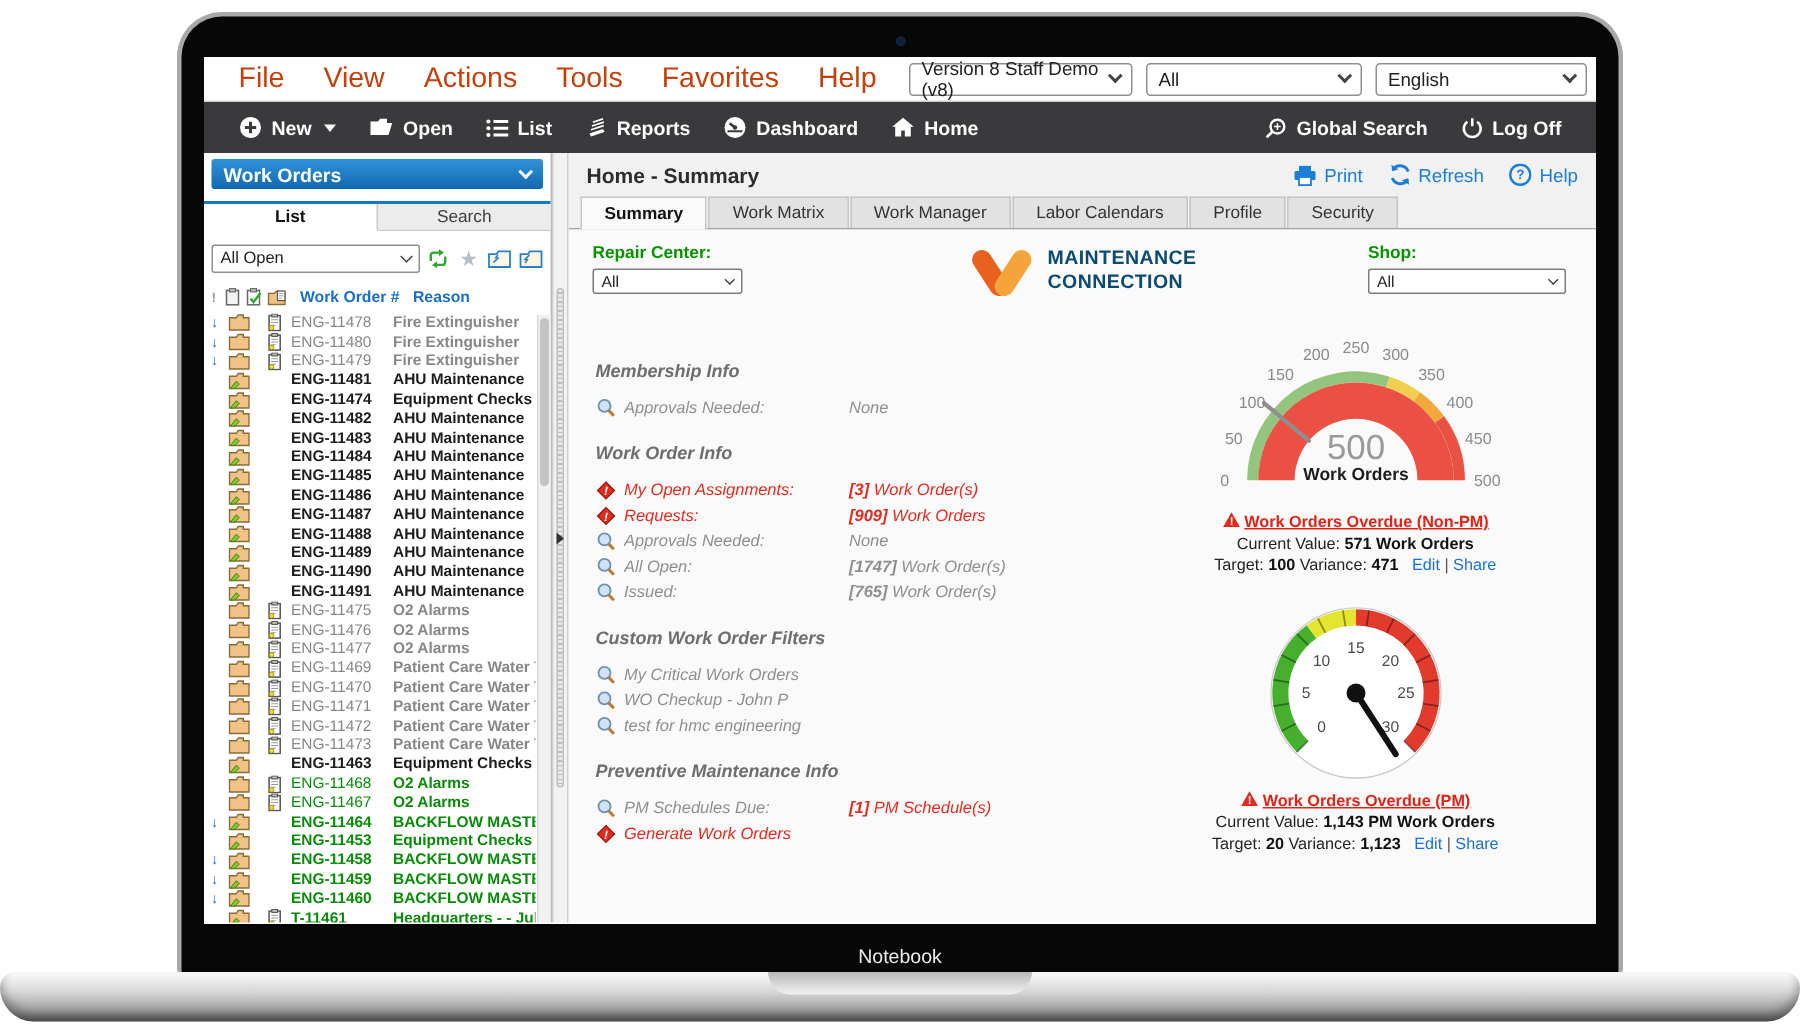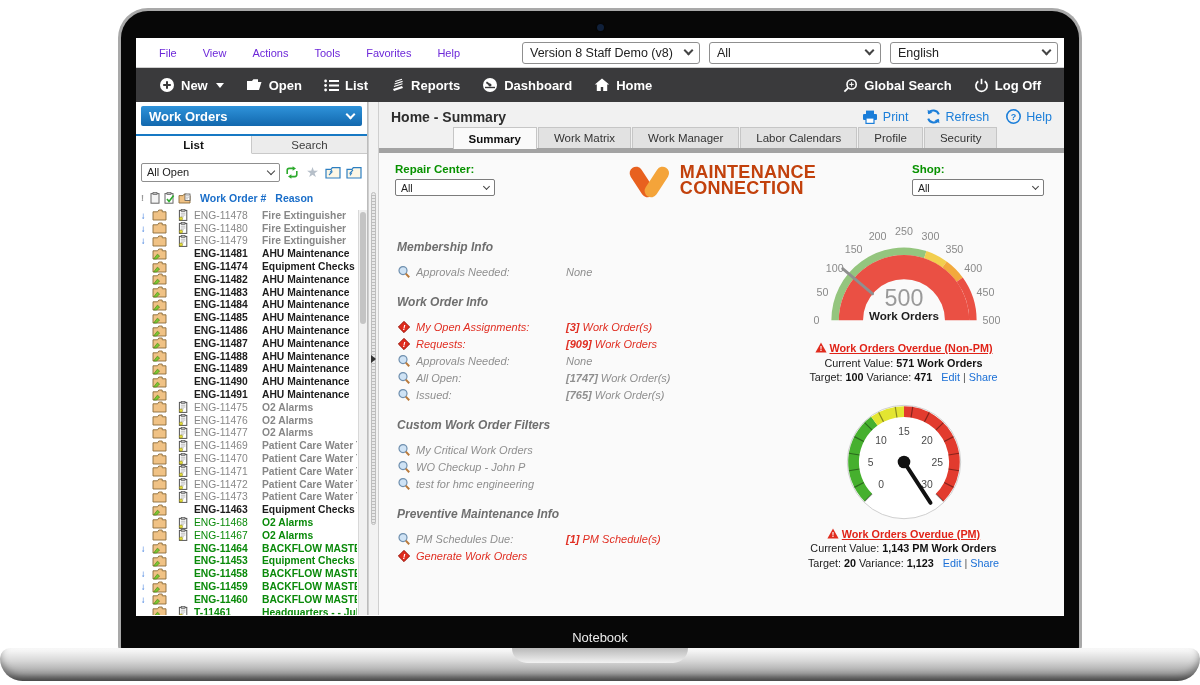--- a/index.html
+++ b/index.html
@@ -18,21 +18,21 @@
           background:linear-gradient(#fdfdfd, #d6d6d6 40%, #a3a3a3 78%, #6c6c6c);
           border-radius:12px 12px 26px 26px; box-shadow:inset 0 -5px 7px rgba(0,0,0,.35); }
   .notch { position:absolute; left:512px; top:0; width:176px; height:15px;
            background:linear-gradient(#b9b9b9, #f2f2f2); border-radius:0 0 16px 16px; }
 
   
   .screen { position:absolute; left:15px; top:27px; width:928px; height:578px; background:#fff; overflow:hidden; }
 
   
   .menubar { height:30px; background:#fff; border-bottom:1px solid #cfcfcf; display:flex; align-items:center; padding:0 6px 0 10px; }
-  .menu-item { font-size:11px; color:#6d28d9; padding:0 13px; cursor:default; }
+  .menu-item { font-size:19px; color:#c2410c; padding:0 13px; cursor:default; }
   .mb-spacer { flex:1; }
   .fake-select { display:flex; align-items:center; justify-content:space-between; height:22px;
                  border:1px solid #8f8f8f; border-radius:3px; background:#fff; font-size:12.5px; color:#222;
                  padding:0 7px; margin-left:9px; }
   .fs-version { width:178px; } .fs-scope { width:172px; } .fs-lang { width:168px; }
   .chev { width:7px; height:7px; border-right:2px solid #444; border-bottom:2px solid #444;
           transform:rotate(45deg); margin-top:-4px; flex:0 0 auto; margin-left:6px; }
 
   
   .toolbar { height:34px; background:#3a3a3c; display:flex; align-items:center; padding:0 12px; }
@@ -85,36 +85,36 @@
           background:repeating-linear-gradient(#e9e9e9 0 2px, #bdbdbd 2px 3px); }
   .splitter-arrow { position:absolute; top:50%; left:2px; margin-top:-4px; width:0; height:0;
                     border-top:4px solid transparent; border-bottom:4px solid transparent; border-left:5px solid #333; }
 
   
   .main { flex:1; background:#f1f1f1; display:flex; flex-direction:column; overflow:hidden; }
   .main-header { height:29px; display:flex; align-items:center; padding:0 12px; }
   .page-title { font-size:14px; font-weight:bold; color:#2d2d2d; }
   .mh-spacer { flex:1; }
   .action { display:flex; align-items:center; gap:5px; color:#1b7ed9; font-size:12.5px; margin-left:17px; cursor:default; }
-  .main-tabstrip { height:22px; display:flex; align-items:flex-end; padding-left:8px; border-bottom:5px solid #a3a3a3;justify-content:center; }
+  .main-tabstrip { height:22px; display:flex; align-items:flex-end; padding-left:8px; border-bottom:1px solid #a3a3a3; }
   .mtab { height:21px; display:flex; align-items:center; padding:0 15px; font-size:11.5px; color:#333;
           background:#e2e2e2; border:1px solid #c6c6c6; border-bottom:none; margin-right:1px; }
   .mtab.active { background:#fafafa; font-weight:bold; color:#111; margin-bottom:-1px; height:22px; z-index:2; }
   .main-content { flex:1; background:#fafafa; padding:10px 14px 0; position:relative; }
 
   .top-row { position:relative; height:62px; }
   .rc-block { position:absolute; left:2px; top:0; }
   .field-label { color:#089200; font-weight:bold; font-size:11.5px; margin-bottom:4px; }
   .mini-select { height:17px; border:1px solid #7c7c7c; border-radius:2px; background:#fff; font-size:10.5px; color:#222;
                  display:flex; align-items:center; justify-content:space-between; padding:0 5px; }
   .mini-select .chev { border-width:1.5px; width:5px; height:5px; margin-top:-2px; }
   .rc-select { width:100px; }
   .shop-block { position:absolute; right:6px; top:0; width:132px; }
   .logo { position:absolute; left:50%; top:-6px; transform:translateX(-50%); display:flex; align-items:center; gap:9px; }
-  .logo-text { color:#c2410c; font-weight:bold; font-size:18px; line-height:16px; letter-spacing:.3px; }
+  .logo-text { color:#0c4a6e; font-weight:bold; font-size:13px; line-height:16px; letter-spacing:.3px; }
 
   .columns { display:flex; }
   .info-col { width:352px; margin-left:4px; }
   .sec-title { font-size:12px; font-weight:bold; font-style:italic; color:#6e6e6e; margin:15px 0 9px; }
   .info-item { display:flex; align-items:center; height:17px; font-size:11px; font-style:italic; color:#8f8f8f; }
   .iico { width:19px; display:flex; align-items:center; }
   .ilabel { flex:0 0 150px; overflow:hidden; white-space:nowrap; }
   .ival b { font-weight:bold; }
   .info-item.red { color:#e02e22; }
   .info-item.redval .ival { color:#e02e22; }

